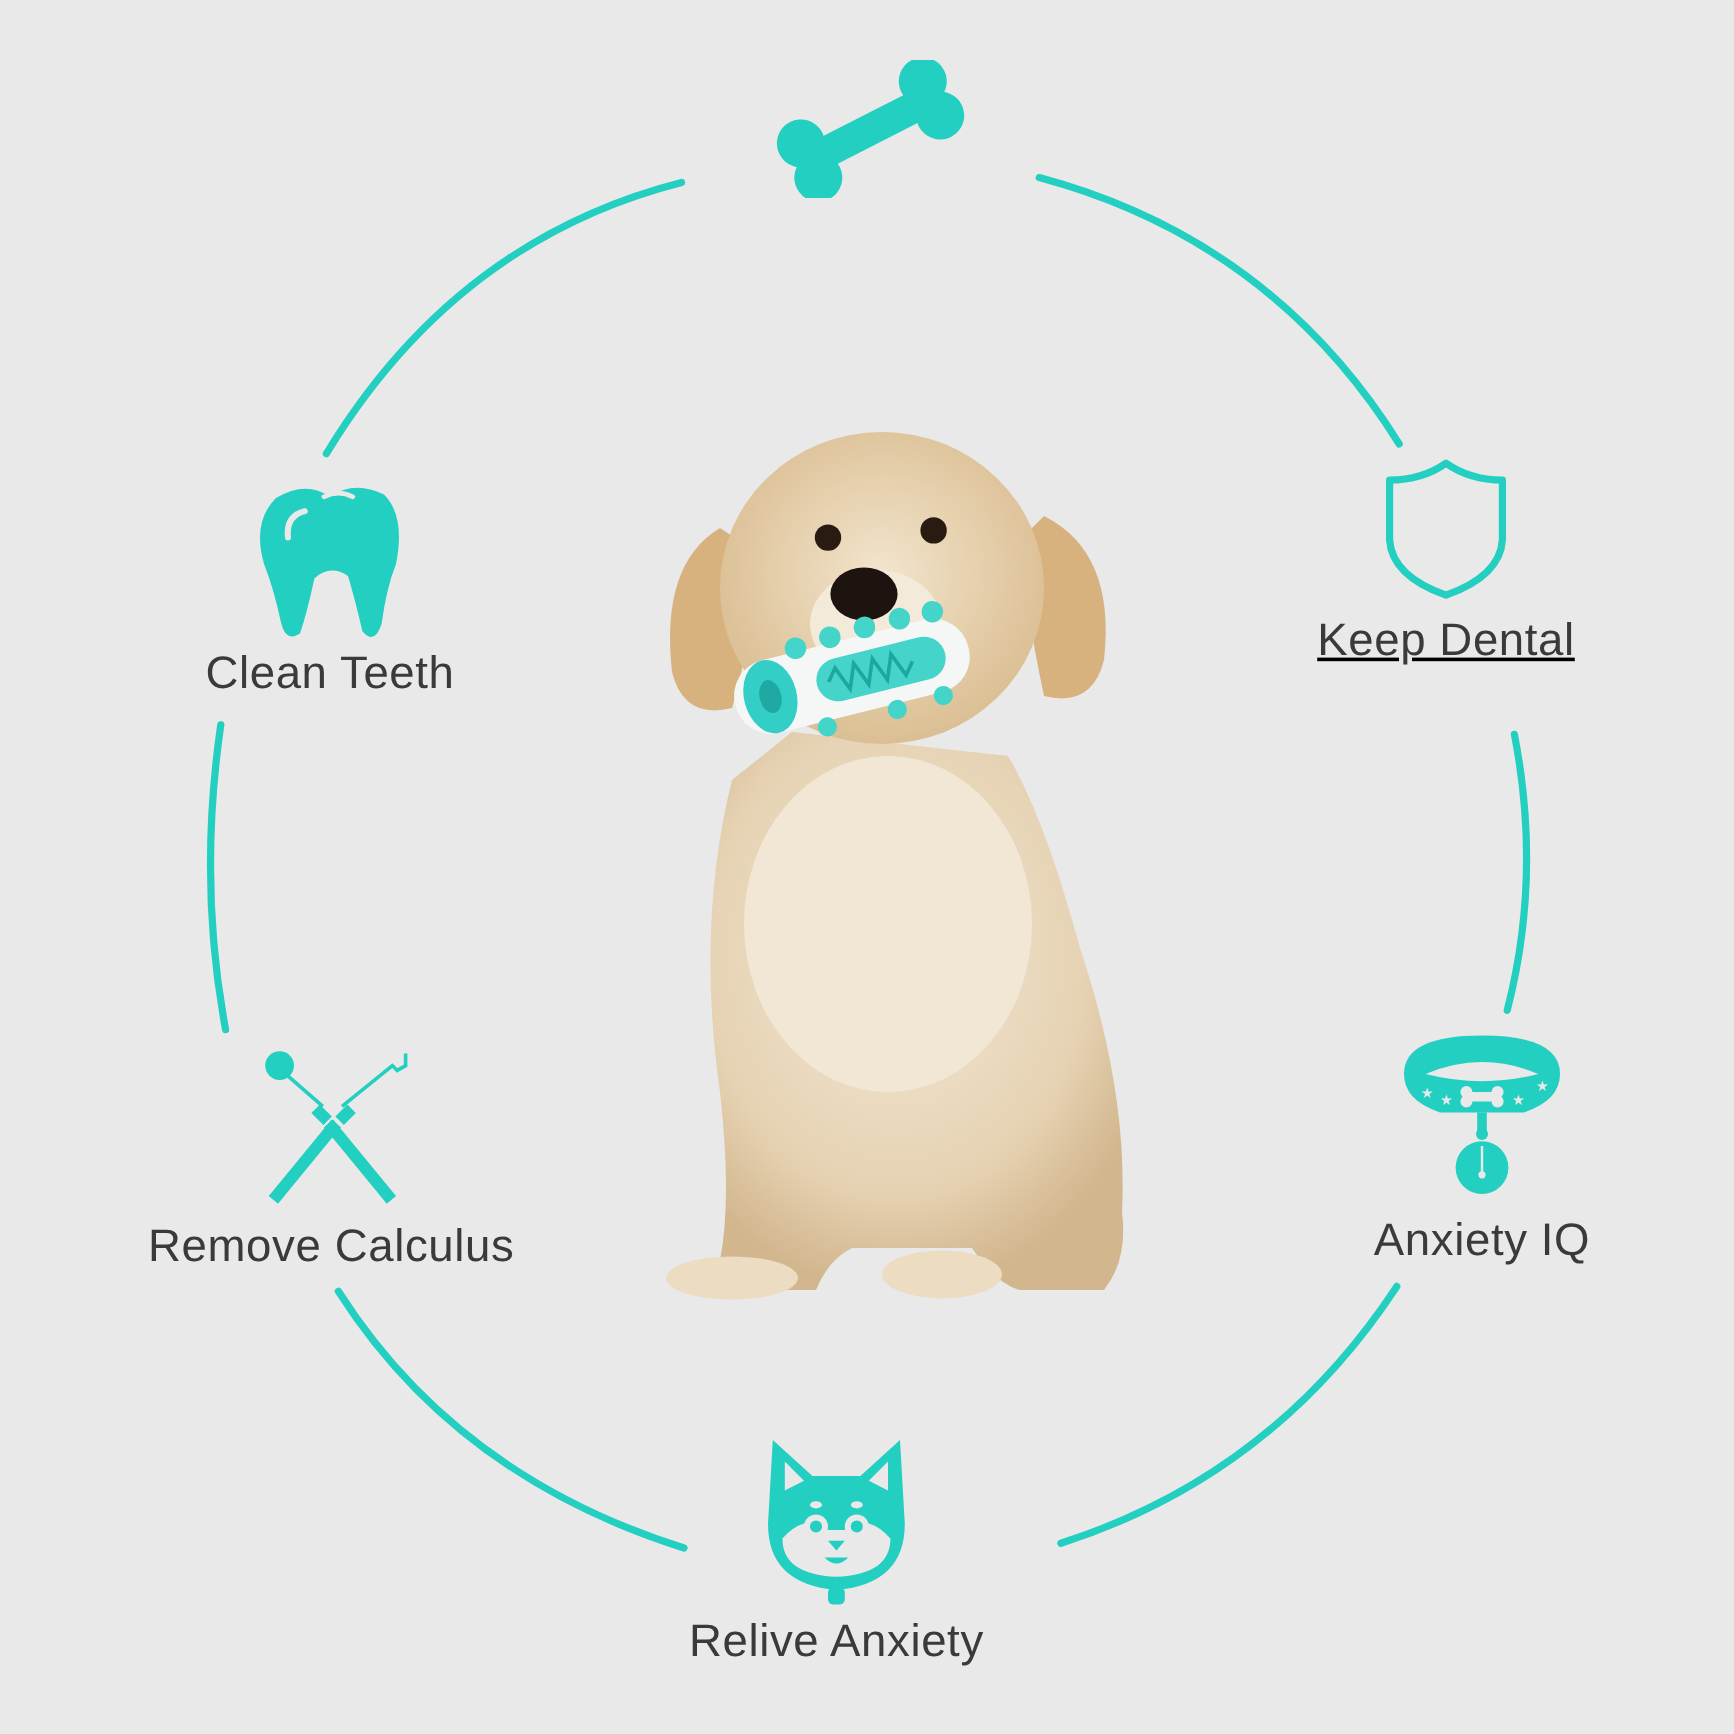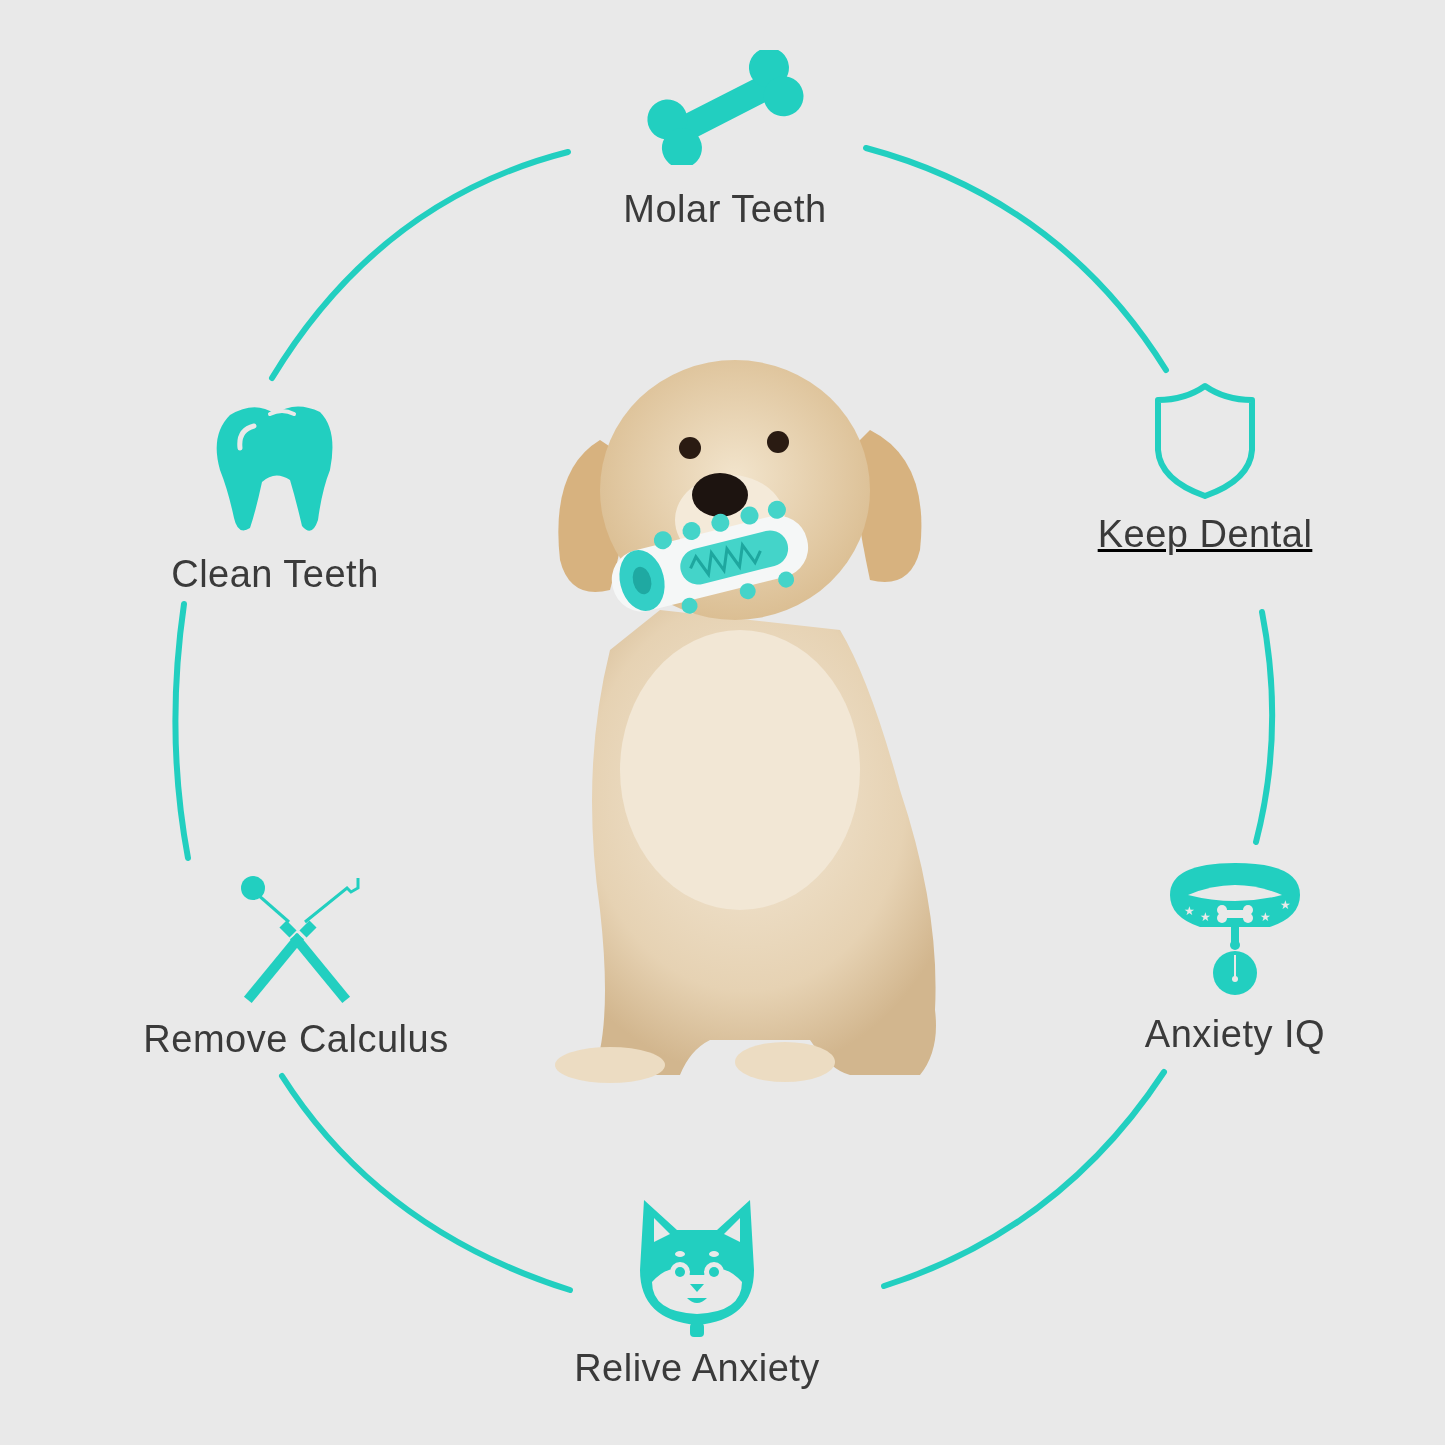--- a/index.html
+++ b/index.html
@@ -99,21 +99,20 @@
 <div class="feature" style="left:575px; top:50px; width:300px;">
   <svg width="170" height="115" viewBox="0 0 170 115">
     <g fill="#22cfc0" transform="rotate(-27 85 57)">
       <rect x="30" y="45" width="110" height="26" rx="4"></rect>
       <circle cx="28" cy="42" r="20"></circle>
       <circle cx="28" cy="74" r="20"></circle>
       <circle cx="142" cy="42" r="20"></circle>
       <circle cx="142" cy="74" r="20"></circle>
     </g>
   </svg>
-  <div class="label" style="margin-top:20px;">Molar Teeth</div>
 </div>
 
 <div class="feature" style="left:1055px; top:380px; width:300px;text-decoration:underline;">
   <svg width="110" height="122" viewBox="0 0 110 122">
     <path d="M55 6 Q35 20 8 20 L8 70 Q10 100 55 116 Q100 100 102 70 L102 20 Q75 20 55 6 Z" fill="none" stroke="#22cfc0" stroke-width="6" stroke-linejoin="round"></path>
   </svg>
   <div class="label" style="margin-top:8px;">Keep Dental</div>
 </div>
 
 <div class="feature" style="left:1105px; top:855px; width:260px;">
@@ -152,21 +151,21 @@
     <circle cx="82" cy="82" r="5" fill="#22cfc0"></circle>
     <ellipse cx="48" cy="64" rx="5" ry="3" fill="#e9e9e9"></ellipse>
     <ellipse cx="82" cy="64" rx="5" ry="3" fill="#e9e9e9"></ellipse>
     <path d="M58 94 L72 94 L65 102 Z" fill="#22cfc0"></path>
     <path d="M55 108 Q65 118 75 108 Z" fill="#22cfc0"></path>
     <rect x="58" y="133" width="14" height="14" rx="4" fill="#22cfc0"></rect>
   </svg>
   <div class="label" style="margin-top:4px;">Relive Anxiety</div>
 </div>
 
-<div class="feature" style="left:96px; top:870px; width:400px;">
+<div class="feature" style="left:76px; top:870px; width:400px;">
   <svg width="150" height="135" viewBox="0 0 150 135">
     <circle cx="32" cy="18" r="12" fill="#22cfc0"></circle>
     <line x1="36" y1="24" x2="68" y2="52" stroke="#22cfc0" stroke-width="3"></line>
     <polyline points="137,8 137,18 130,22 126,18 84,52" fill="none" stroke="#22cfc0" stroke-width="3"></polyline>
     <g stroke="#22cfc0" stroke-width="10" stroke-linecap="butt">
       <line x1="62" y1="54" x2="72" y2="64"></line>
       <line x1="92" y1="54" x2="82" y2="64"></line>
     </g>
     <g stroke="#22cfc0" stroke-width="10" stroke-linecap="square">
       <line x1="76" y1="70" x2="30" y2="126"></line>
@@ -175,14 +174,14 @@
   </svg>
   <div class="label" style="margin-top:10px;">Remove Calculus</div>
 </div>
 
 <div class="feature" style="left:125px; top:400px; width:300px;">
   <svg width="130" height="135" viewBox="0 0 130 135">
     <path d="M20 15 Q45 0 65 14 Q85 0 110 12 Q128 30 120 70 Q112 90 108 120 Q102 138 92 126 Q86 100 80 80 Q65 70 52 82 Q46 110 40 128 Q28 136 24 118 Q18 90 10 70 Q0 35 20 15 Z" fill="#22cfc0"></path>
     <path d="M30 48 Q28 30 44 26" fill="none" stroke="#e9e9e9" stroke-width="5" stroke-linecap="round"></path>
     <path d="M60 14 Q72 8 84 14" fill="none" stroke="#e9e9e9" stroke-width="4" stroke-linecap="round"></path>
   </svg>
-  <div class="label" style="margin-top:15px;text-align:center;">Clean Teeth</div>
+  <div class="label" style="margin-top:2px;text-align:center;">Clean Teeth</div>
 </div>
 
 </body></html>

